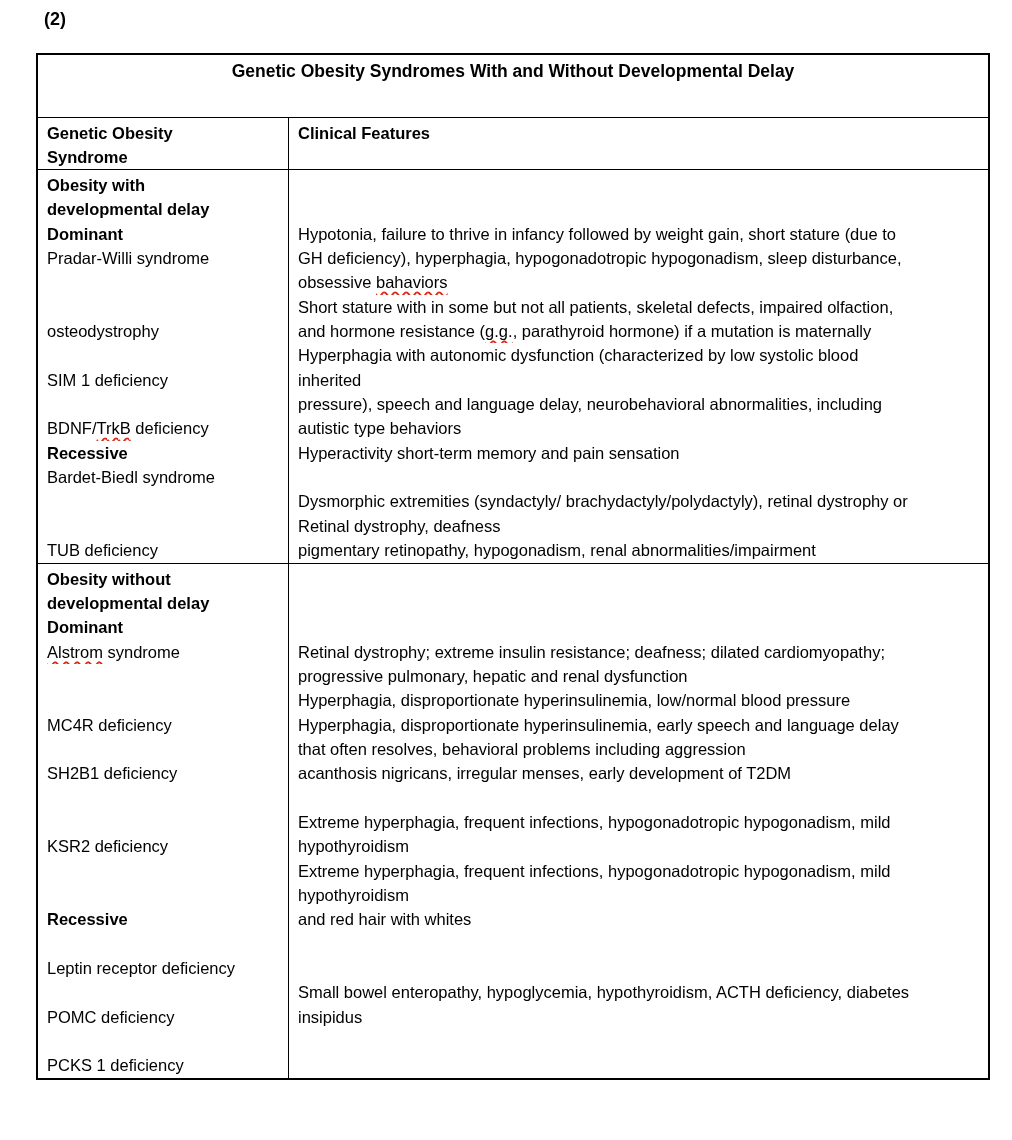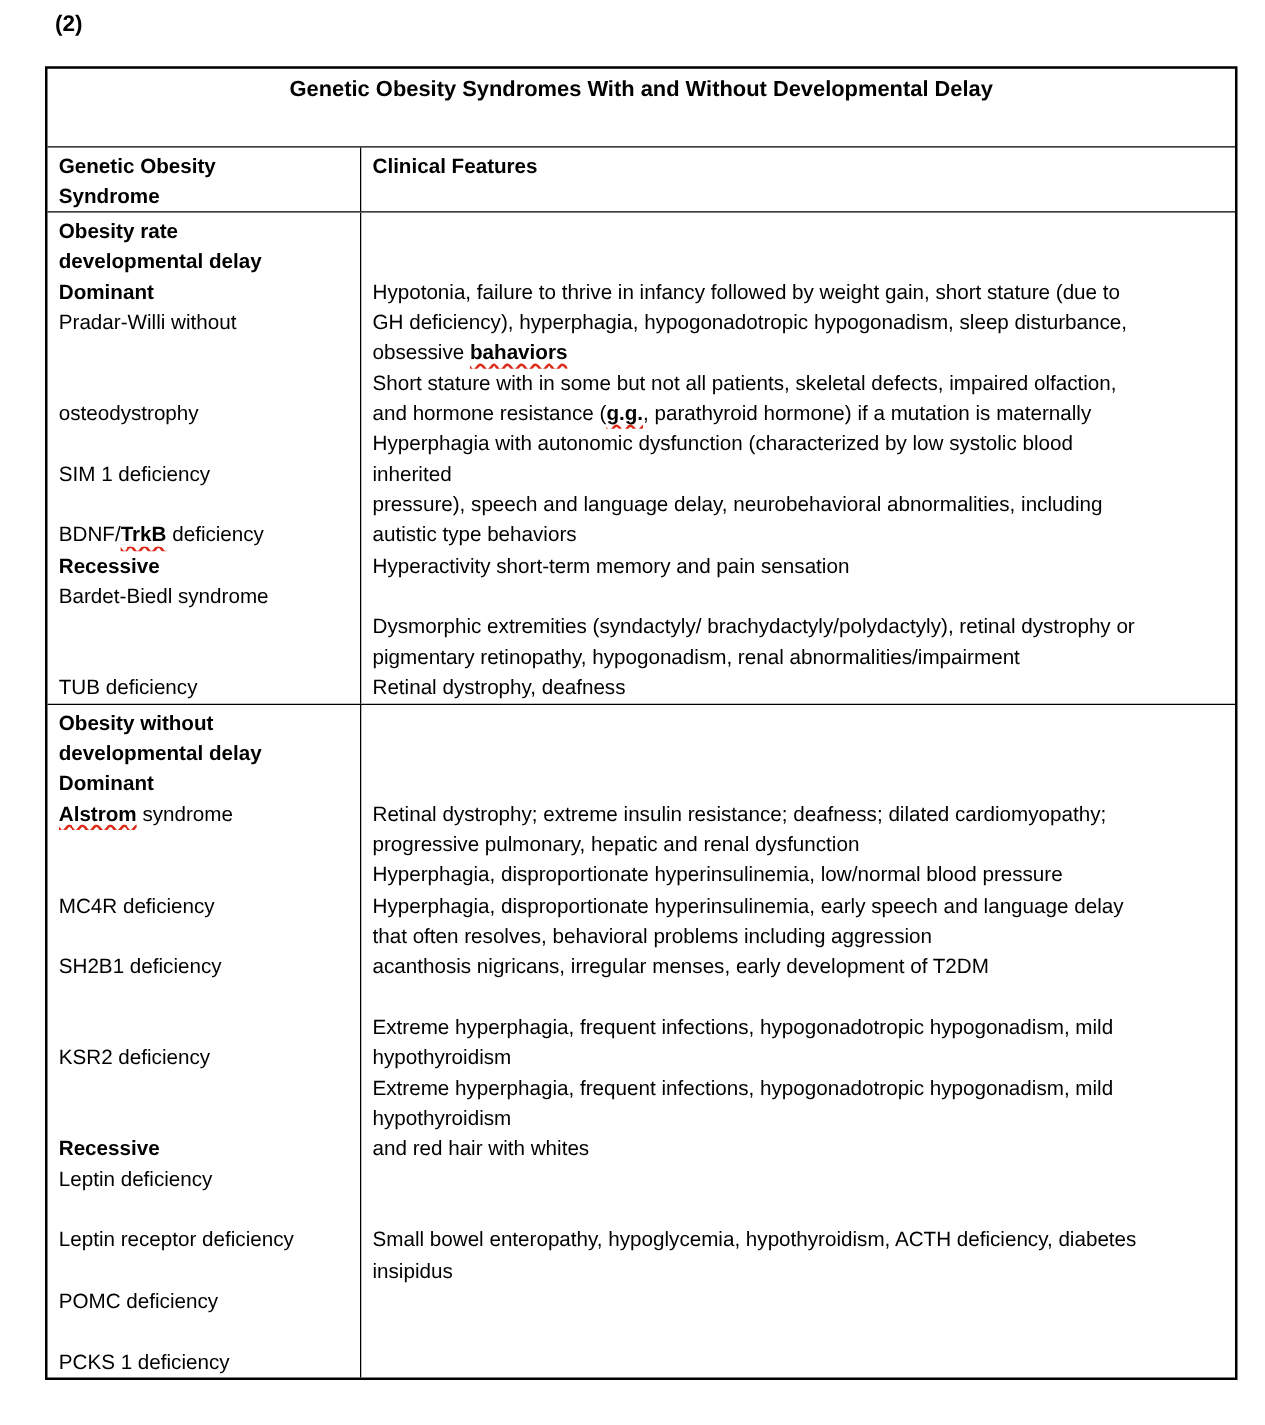--- a/index.html
+++ b/index.html
@@ -58,21 +58,20 @@
     white-space: pre;
     overflow: hidden;
   }
   .line.bold { font-weight: bold; }
   .sq {
     text-decoration-line: underline;
     text-decoration-style: wavy;
     text-decoration-color: var(--sq-color, #dd2b1a);
     text-decoration-thickness: 1.5px;
     text-underline-offset: 3px;
-    font-weight: bold;
   }
 </style>
 </head>
 <body>
 
 <div class="page-label">(2)</div>
 
 <div class="gtable">
   <div class="title-row">
     <span>Genetic Obesity Syndromes With and Without Developmental Delay</span>
@@ -82,24 +81,24 @@
       <div class="line bold">Genetic Obesity</div>
       <div class="line bold">Syndrome</div>
     </div>
     <div class="cell features">
       <div class="line bold">Clinical Features</div>
     </div>
   </div>
   <div id="sections">
       <div class="section-row">
         <div class="cell syndrome">
-          <div class="line bold">Obesity rate</div>
+          <div class="line bold">Obesity with</div>
           <div class="line bold">developmental delay</div>
           <div class="line bold">Dominant</div>
-          <div class="line">Pradar-Willi without</div>
+          <div class="line">Pradar-Willi syndrome</div>
           <div class="line">&nbsp;</div>
           <div class="line">&nbsp;</div>
           <div class="line">osteodystrophy</div>
           <div class="line">&nbsp;</div>
           <div class="line">SIM 1 deficiency</div>
           <div class="line">&nbsp;</div>
           <div class="line">BDNF/<span class="sq">TrkB</span> deficiency</div>
           <div class="line bold">Recessive</div>
           <div class="line">Bardet-Biedl syndrome</div>
           <div class="line">&nbsp;</div>
@@ -114,42 +113,41 @@
           <div class="line">obsessive <span class="sq">bahaviors</span></div>
           <div class="line">Short stature with in some but not all patients, skeletal defects, impaired olfaction,</div>
           <div class="line">and hormone resistance (<span class="sq">g.g.</span>, parathyroid hormone) if a mutation is maternally</div>
           <div class="line">Hyperphagia with autonomic dysfunction (characterized by low systolic blood</div>
           <div class="line">inherited</div>
           <div class="line">pressure), speech and language delay, neurobehavioral abnormalities, including</div>
           <div class="line">autistic type behaviors</div>
           <div class="line">Hyperactivity short-term memory and pain sensation</div>
           <div class="line">&nbsp;</div>
           <div class="line">Dysmorphic extremities (syndactyly/ brachydactyly/polydactyly), retinal dystrophy or</div>
+          <div class="line">Retinal dystrophy, deafness</div>
           <div class="line">pigmentary retinopathy, hypogonadism, renal abnormalities/impairment</div>
-          <div class="line">Retinal dystrophy, deafness</div>
         </div>
       </div>
       <div class="section-row">
         <div class="cell syndrome">
           <div class="line bold">Obesity without</div>
           <div class="line bold">developmental delay</div>
           <div class="line bold">Dominant</div>
           <div class="line"><span class="sq">Alstrom</span> syndrome</div>
           <div class="line">&nbsp;</div>
           <div class="line">&nbsp;</div>
           <div class="line">MC4R deficiency</div>
           <div class="line">&nbsp;</div>
           <div class="line">SH2B1 deficiency</div>
           <div class="line">&nbsp;</div>
           <div class="line">&nbsp;</div>
           <div class="line">KSR2 deficiency</div>
           <div class="line">&nbsp;</div>
           <div class="line">&nbsp;</div>
           <div class="line bold">Recessive</div>
-          <div class="line">Leptin deficiency</div>
           <div class="line">&nbsp;</div>
           <div class="line">Leptin receptor deficiency</div>
           <div class="line">&nbsp;</div>
           <div class="line">POMC deficiency</div>
           <div class="line">&nbsp;</div>
           <div class="line">PCKS 1 deficiency</div>
         </div>
         <div class="cell features">
           <div class="line">&nbsp;</div>
           <div class="line">&nbsp;</div>

